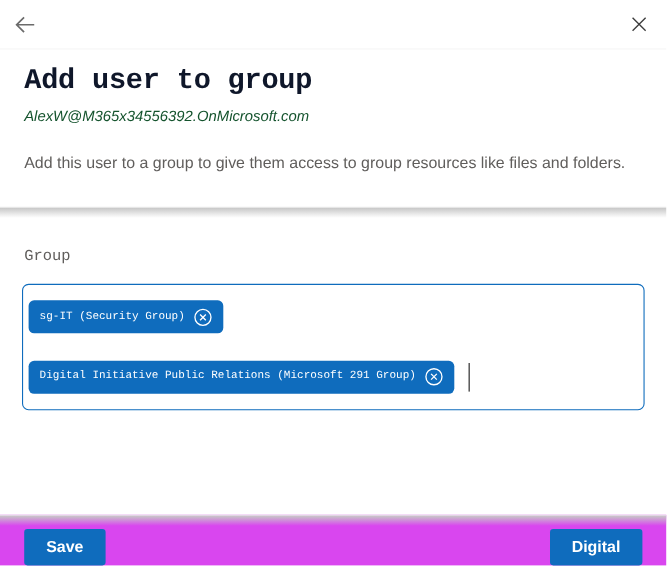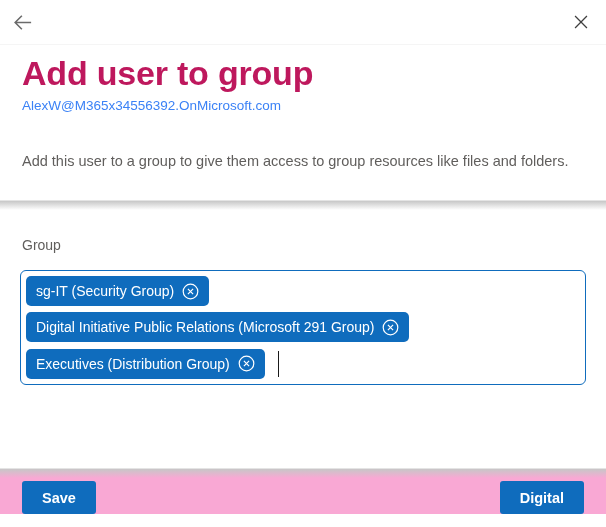--- a/index.html
+++ b/index.html
@@ -26,49 +26,51 @@
   .icon-btn {
     width: 32px; height: 32px;
     display: flex; align-items: center; justify-content: center;
     background: none; border: none; padding: 0; cursor: pointer;
   }
 
   
   .intro { padding: 0 22px 27px 22px; }
   .title {
     margin: 13px 0 0 0;
-    font-size: 34px;
+    font-size: 26px;
     font-weight: 700;
     letter-spacing: -0.2px;
-    color: #be185d;
+    color: #0f172a;
     line-height: 30px;
+    font-family: Liberation Mono, monospace;
   }
   .email {
     margin-top: 10px;
     font-size: 13.5px;
-    color: #3b82f6;
+    color: #14532d;
     line-height: 16px;
+    font-style: italic;
   }
   .desc {
-    margin-top: 36px;
+    margin-top: 24px;
     font-size: 14.5px;
     color: #605e5c;
     line-height: 23px;
     max-width: 556px;
   }
 
   
   .shadow-divider {
     height: 12px;
     border-top: 1px solid #e4e4e4;
     background: linear-gradient(to bottom, #c7c7c7 0%, rgba(199,199,199,0) 82%);
   }
 
   
-  .group-section { padding: 0 20px; }
+  .group-section { padding: 0 20px; font-family: Liberation Mono, monospace; }
   .group-label {
     margin-top: 25px;
     font-size: 14px;
     color: #605e5c;
     line-height: 17px;
     padding-left: 2px;
   }
   .chip-box {
     margin-top: 16px;
     border: 1.5px solid #0f6cbd;
@@ -84,21 +86,21 @@
   }
   .chip {
     display: inline-flex;
     align-items: center;
     gap: 8px;
     background: #0f6cbd;
     color: #ffffff;
     border-radius: 5px;
     padding: 0 10px;
     height: 30px;
-    font-size: 14px;
+    font-size: 10px;
     white-space: nowrap;
     cursor: default;
   }
   .chip-remove {
     display: inline-flex;
     align-items: center;
     justify-content: center;
     background: none; border: none; padding: 0; margin: 0;
     cursor: pointer;
   }
@@ -107,21 +109,21 @@
     height: 26px;
     border-left: 1.5px solid #1a1a1a;
     margin-left: 7px;
   }
 
   
   .footer {
     position: absolute;
     left: 0; top: 468px;
     width: 100%;
-    background: #f9a8d4;
+    background: #d946ef;
   }
   .footer-row {
     display: flex;
     justify-content: space-between;
     padding: 1px 22px 0 22px;
   }
   .btn {
     background: #0f6cbd;
     color: #ffffff;
     border: none;
@@ -178,29 +180,20 @@
   <span class="chip">
     <span>Digital Initiative Public Relations (Microsoft 291 Group)</span>
     <button class="chip-remove" aria-label="Remove">
       <svg width="17" height="17" viewBox="0 0 17 17">
         <circle cx="8.5" cy="8.5" r="7.3" fill="none" stroke="#ffffff" stroke-width="1.2"></circle>
         <path d="M5.9 5.9 L11.1 11.1 M11.1 5.9 L5.9 11.1" stroke="#ffffff" stroke-width="1.2"></path>
       </svg>
     </button>
   </span>
 
-  <span class="chip">
-    <span>Executives (Distribution Group)</span>
-    <button class="chip-remove" aria-label="Remove">
-      <svg width="17" height="17" viewBox="0 0 17 17">
-        <circle cx="8.5" cy="8.5" r="7.3" fill="none" stroke="#ffffff" stroke-width="1.2"></circle>
-        <path d="M5.9 5.9 L11.1 11.1 M11.1 5.9 L5.9 11.1" stroke="#ffffff" stroke-width="1.2"></path>
-      </svg>
-    </button>
-  </span>
 <span class="caret"></span>
     </div>
   </div>
 
   <div class="footer">
     <div class="shadow-divider"></div>
     <div class="footer-row">
       <button class="btn">Save</button>
       <button class="btn">Digital</button>
     </div>

